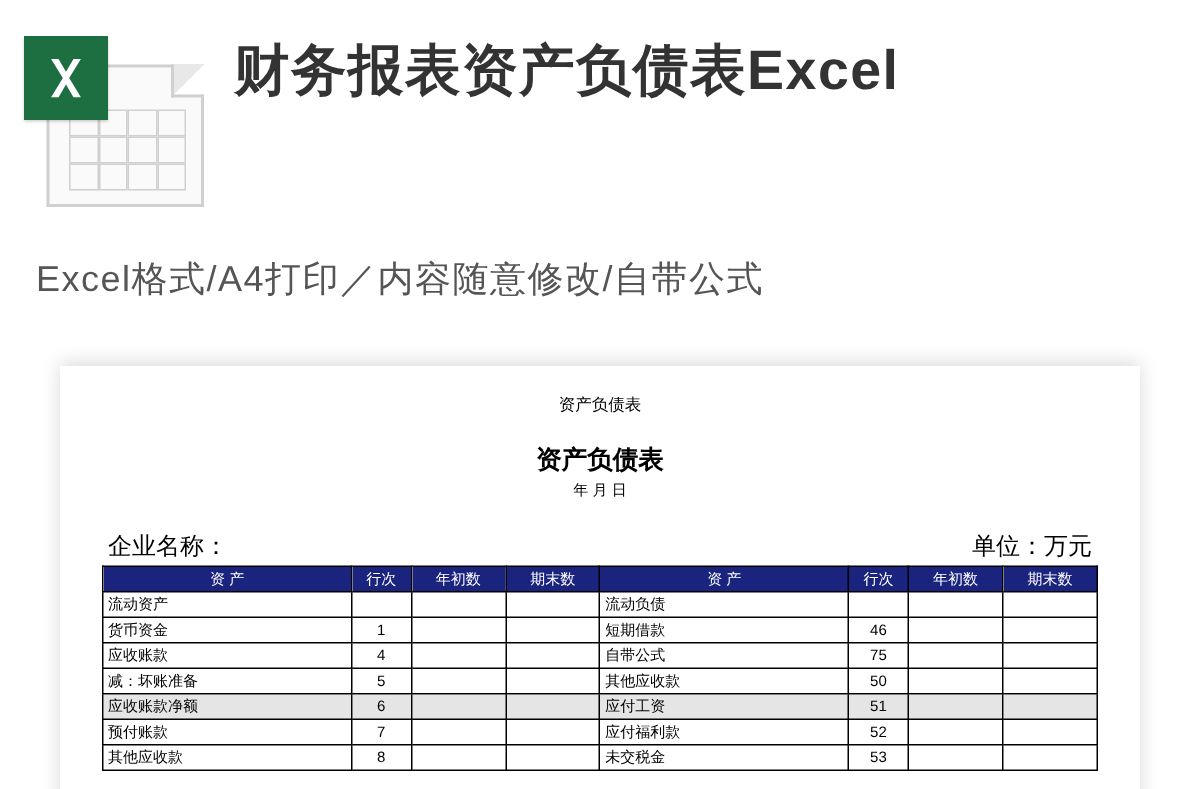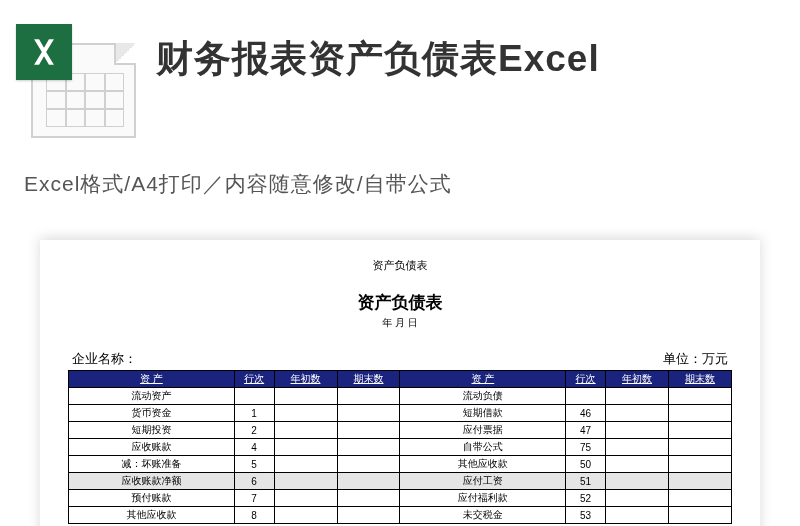--- a/index.html
+++ b/index.html
@@ -54,24 +54,23 @@
     box-shadow: 0 1px 2px rgba(0,0,0,.2);
   }
   .x-badge svg { width: 34px; height: 34px; }
   .title-block { flex: 1; padding-top: 4px; }
   .title {
     font-size: 37px;
     font-weight: 700;
     color: #333;
     line-height: 1.35;
     letter-spacing: 1px;
-    margin-top: 12px;
   }
   .subtitle {
-    font-size: 21px;
+    font-size: 24px;
     color: #555;
     padding: 22px 24px 24px 24px;
     letter-spacing: 1px;
   }
   .preview {
     margin: 18px 40px 0 40px;
     background: #ffffff;
     box-shadow: 0 -2px 12px rgba(0,0,0,0.15);
     padding: 18px 28px 0 28px;
     overflow: hidden;
@@ -90,48 +89,47 @@
     margin-bottom: 2px;
   }
   .pv-date {
     text-align: center;
     font-size: 10px;
     margin-bottom: 20px;
   }
   .pv-meta {
     display: flex;
     justify-content: space-between;
-    font-size: 13px;
+    font-size: 16px;
     padding: 0 4px 2px 4px;
   }
   table.bs {
     width: 100%;
     border-collapse: collapse;
     font-size: 10px;
     table-layout: fixed;
   }
   table.bs th, table.bs td {
     border: 1px solid #000;
     padding: 1px 3px;
     height: 15px;
     white-space: nowrap;
     overflow: hidden;
   }
   table.bs th {
     background: #1a237e;
     color: #fff;
     font-weight: 400;
     text-align: center;
-    text-decoration: underline;
   }
   .col-name { width: 25%; }
   .col-idx  { width: 6%; text-align: center; }
   .col-num  { width: 9.5%; }
   .row-hl td { background: #e5e5e5; }
-  .left-cell { text-align: center; }
+  .left-cell { text-align: left; }
   .center-cell { text-align: center; }
 </style>
 </head>
 <body>
 
 <div class="header-area">
   <div class="excel-icon-wrap">
     <div class="sheet-bg">
       <div class="sheet-fold"></div>
       <div class="sheet-grid">
@@ -214,30 +212,20 @@
           <td class="left-cell">货币资金</td>
           <td class="center-cell">1</td>
           <td></td>
           <td></td>
           <td class="left-cell">短期借款</td>
           <td class="center-cell">46</td>
           <td></td>
           <td></td>
         </tr>
         <tr>
-          <td class="left-cell">短期投资</td>
-          <td class="center-cell">2</td>
-          <td></td>
-          <td></td>
-          <td class="left-cell">应付票据</td>
-          <td class="center-cell">47</td>
-          <td></td>
-          <td></td>
-        </tr>
-        <tr>
           <td class="left-cell">应收账款</td>
           <td class="center-cell">4</td>
           <td></td>
           <td></td>
           <td class="left-cell">自带公式</td>
           <td class="center-cell">75</td>
           <td></td>
           <td></td>
         </tr>
         <tr>

